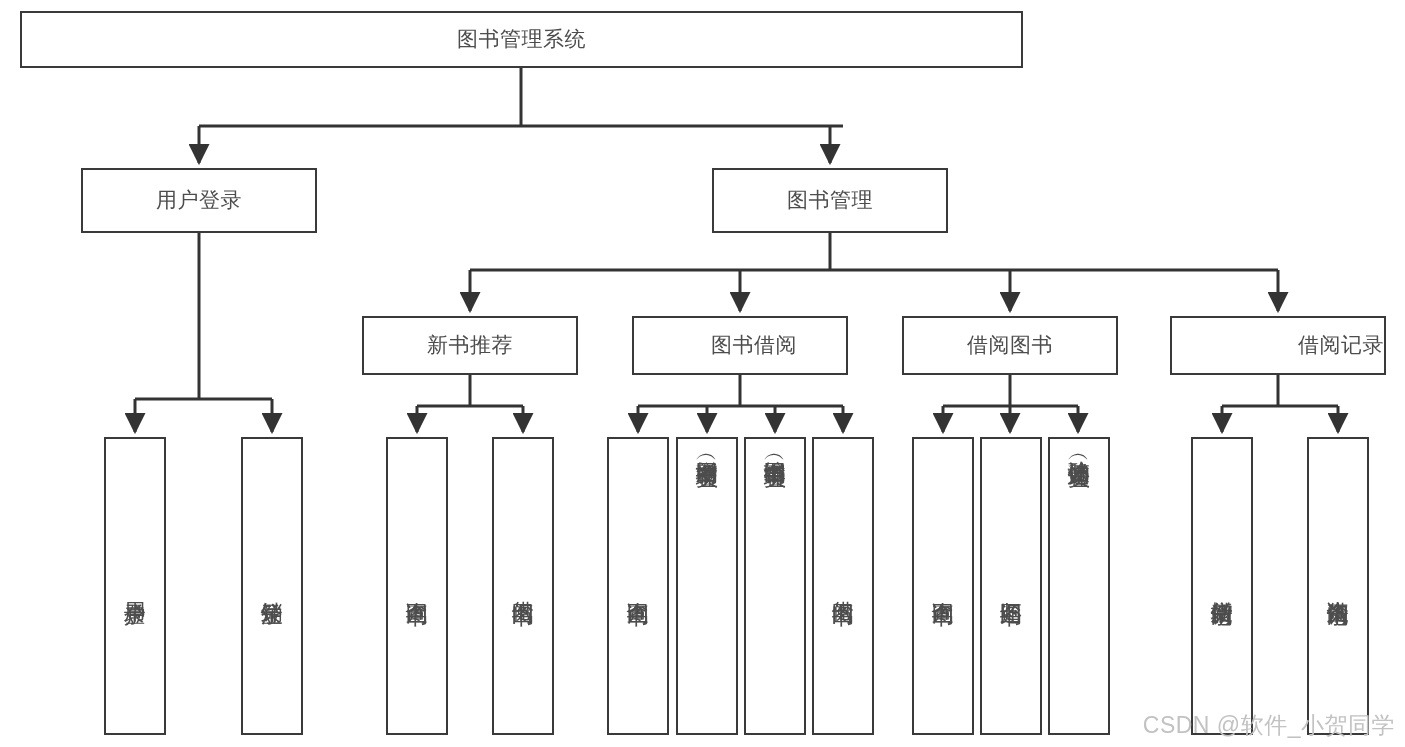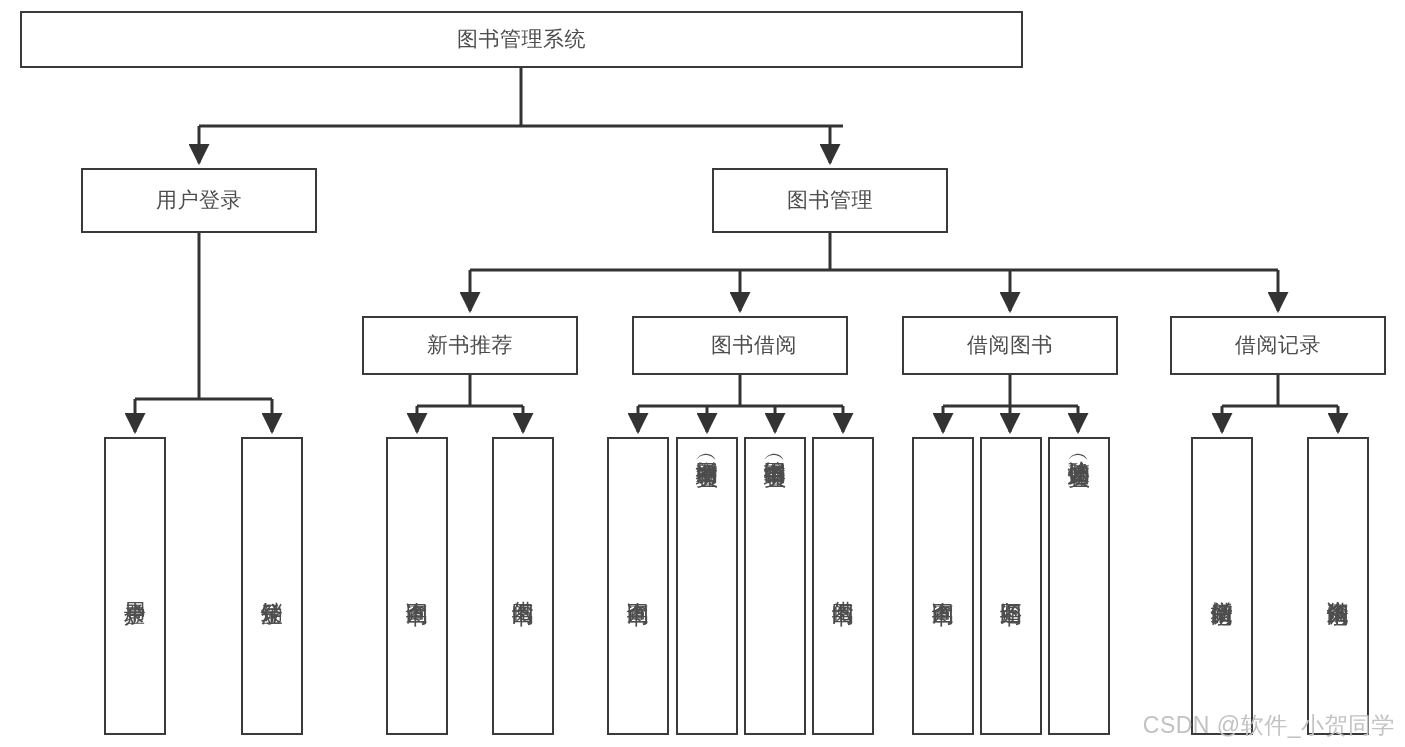--- a/index.html
+++ b/index.html
@@ -139,21 +139,21 @@
 
   <div class="node-box" style="left:362px; top:316px; width:216px; height:59px;">
     <span class="node-label">新书推荐</span>
   </div>
   <div class="node-box" style="left:632px; top:316px; width:216px; height:59px;padding-left:28px;">
     <span class="node-label">图书借阅</span>
   </div>
   <div class="node-box" style="left:902px; top:316px; width:216px; height:59px;">
     <span class="node-label">借阅图书</span>
   </div>
-  <div class="node-box" style="left:1170px; top:316px; width:216px; height:59px;">
+  <div class="node-box" style="left:1170px; top:316px; width:216px; height:59px;justify-content:flex-end;">
     <span class="node-label">借阅记录</span>
   </div>
 
   <div class="node-box vertical centered" style="left:104px; top:437px; width:62px; height:298px;">
     <span class="node-label">用户登录</span>
   </div>
   <div class="node-box vertical centered" style="left:241px; top:437px; width:62px; height:298px;">
     <span class="node-label">注销登录</span>
   </div>
 

